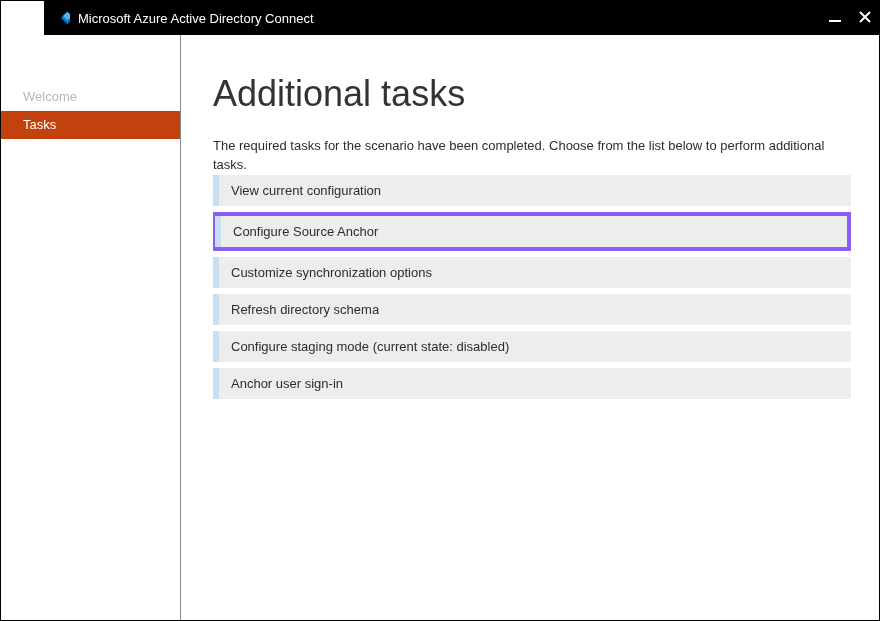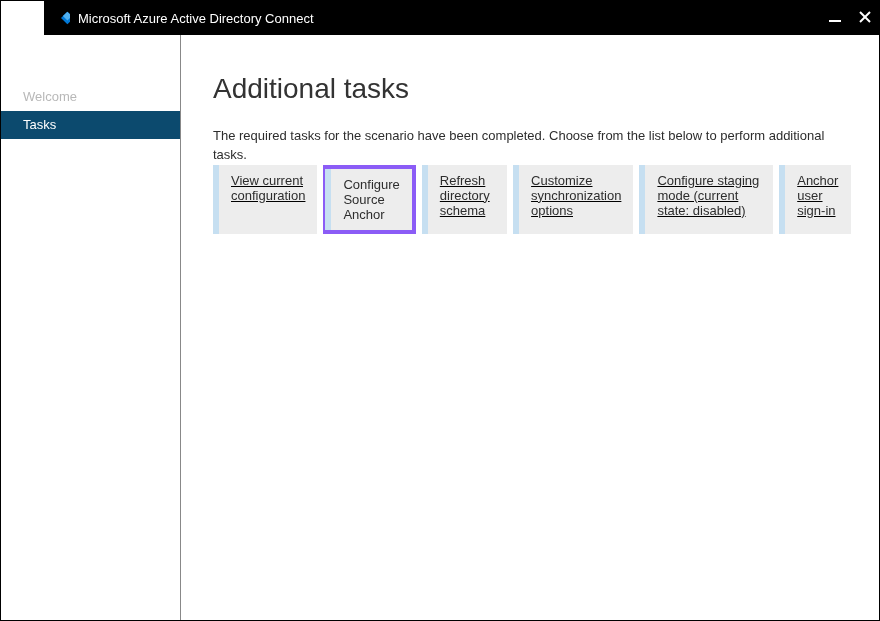--- a/index.html
+++ b/index.html
@@ -39,39 +39,39 @@
       border-right: 1px solid #888;
       padding-top: 48px;
     }
     .sidebar-item {
       padding: 6px 14px 7px 22px;
       font-size: 13px;
       cursor: pointer;
     }
     .sidebar-item.inactive { color: #b8b8b8; }
     .sidebar-item.active {
-      background: #0c4a6e;
+      background: #c2410c;
       color: #fff;
     }
     .content {
       flex: 1;
       padding: 38px 28px 20px 32px;
     }
     .content h1 {
       font-weight: 300;
-      font-size: 28px;
+      font-size: 36px;
       color: #333;
       margin-bottom: 22px;
     }
     .content .desc {
       font-size: 13px;
       color: #2d2d2d;
       line-height: 1.45;
     }
-    .task-list { display: flex; gap: 6px; text-decoration: underline; }
+    .task-list { display: flex; flex-direction: column; gap: 6px; }
     .task-item {
       background: #ededed;
       border-left: 6px solid #c6dff1;
       padding: 8px 12px;
       font-size: 13px;
       color: #2d2d2d;
       cursor: pointer;
     }
     .task-item.highlighted {
       border: 4px solid #8b5cf6;
@@ -156,24 +156,24 @@
     <h1>Additional tasks</h1>
     <p class="desc">The required tasks for the scenario have been completed. Choose from the list below to perform additional tasks.</p>
     <div class="task-list">
       <div class="task-item">
         <span class="task-label">View current configuration</span>
       </div>
       <div class="task-item highlighted">
         <span class="task-label">Configure Source Anchor</span>
       </div>
       <div class="task-item">
-        <span class="task-label">Refresh directory schema</span>
+        <span class="task-label">Customize synchronization options</span>
       </div>
       <div class="task-item">
-        <span class="task-label">Customize synchronization options</span>
+        <span class="task-label">Refresh directory schema</span>
       </div>
       <div class="task-item">
         <span class="task-label">Configure staging mode (current state: disabled)</span>
       </div>
       <div class="task-item">
         <span class="task-label">Anchor user sign-in</span>
       </div>
     </div>
   </div>
 </div>

